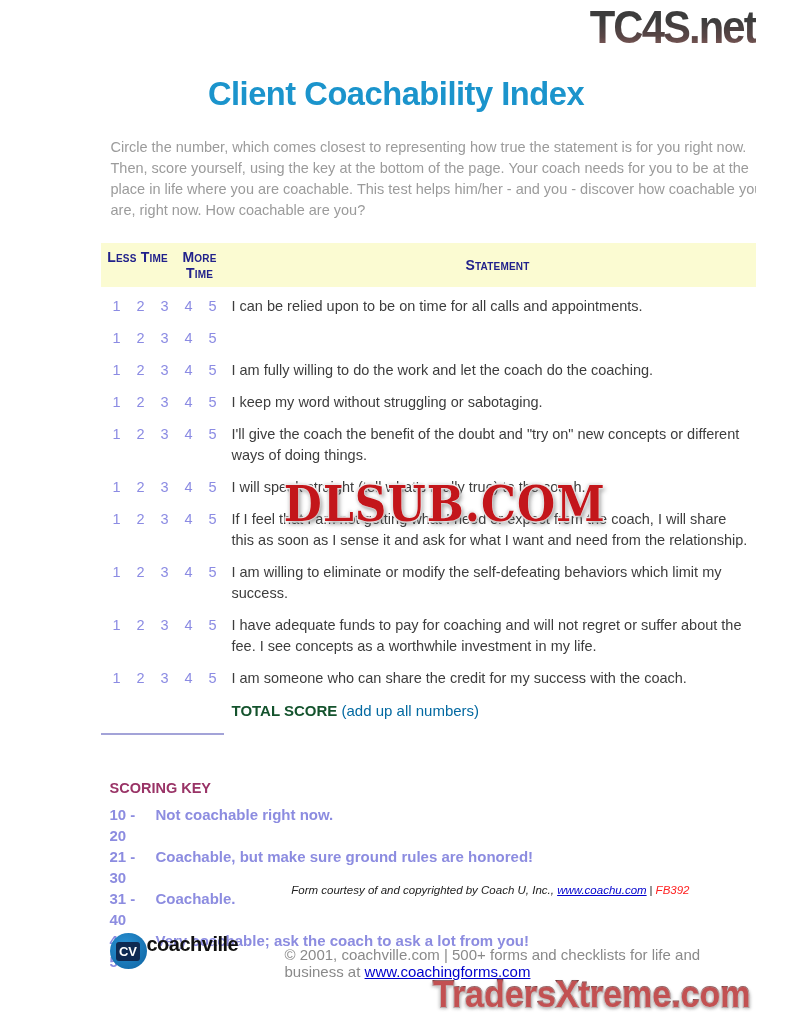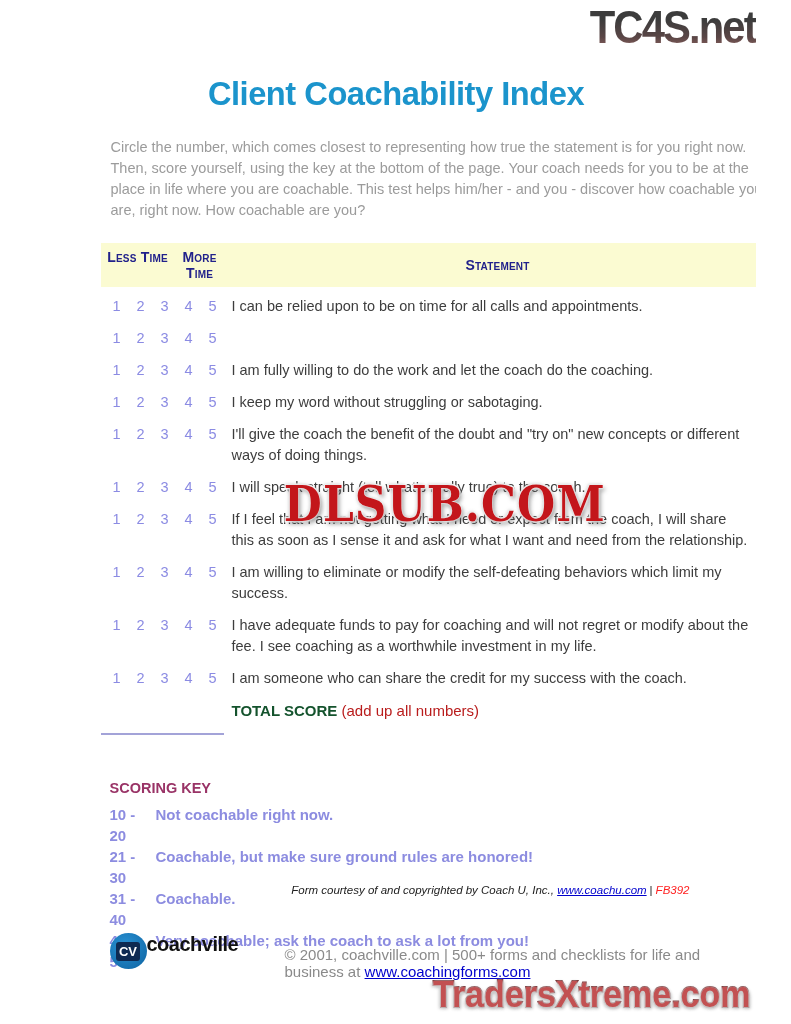--- a/index.html
+++ b/index.html
@@ -45,21 +45,21 @@
   .stmt-head { flex:1; text-align:center; }
 
   .tbody { margin-top:9px; }
   .row { display:flex; margin-bottom:11px; }
   .nums { display:flex; padding-left:4px; width:124px; flex:none; }
   .num { width:24px; text-align:center; color:#8b8be3; font-size:14.5px; line-height:21px; font-weight:500; }
   .stmt { margin-left:7px; width:519px; font-size:14.5px; line-height:21px; color:#3d3d3d; }
 
   .total-row { margin-left:131px; margin-top:11px; font-size:15px; line-height:21px; }
   .total-label { color:#14532d; font-weight:bold; }
-  .total-note { color:#b91c1c; }
+  .total-note { color:#0369a1; }
   .total-line { width:123px; border-top:2px solid #a3a3d8; margin-top:12px; }
 
   
   .skey { margin:45px 0 0 74px; }
   .skey-head { color:#993366; font-weight:bold; font-size:14.5px; }
   .skey-items { margin-top:8px; }
   .skey-item { display:flex; font-weight:bold; color:#8c8ce0; font-size:15px; line-height:21px; }
   .skey-range { width:46px; flex:none; }
 
   
@@ -217,21 +217,21 @@
           <div class="stmt">I am willing to eliminate or modify the self-defeating behaviors which limit my success.</div>
         </div>
         <div class="row">
           <div class="nums">
             <span class="num">1</span>
             <span class="num">2</span>
             <span class="num">3</span>
             <span class="num">4</span>
             <span class="num">5</span>
           </div>
-          <div class="stmt">I have adequate funds to pay for coaching and will not regret or modify about the fee.  I see coaching as  a worthwhile investment in my life.</div>
+          <div class="stmt">I have adequate funds to pay for coaching and will not regret or suffer about the fee.  I see concepts as  a worthwhile investment in my life.</div>
         </div>
         <div class="row">
           <div class="nums">
             <span class="num">1</span>
             <span class="num">2</span>
             <span class="num">3</span>
             <span class="num">4</span>
             <span class="num">5</span>
           </div>
           <div class="stmt">I am someone who can share the credit for my success with the coach.</div>

